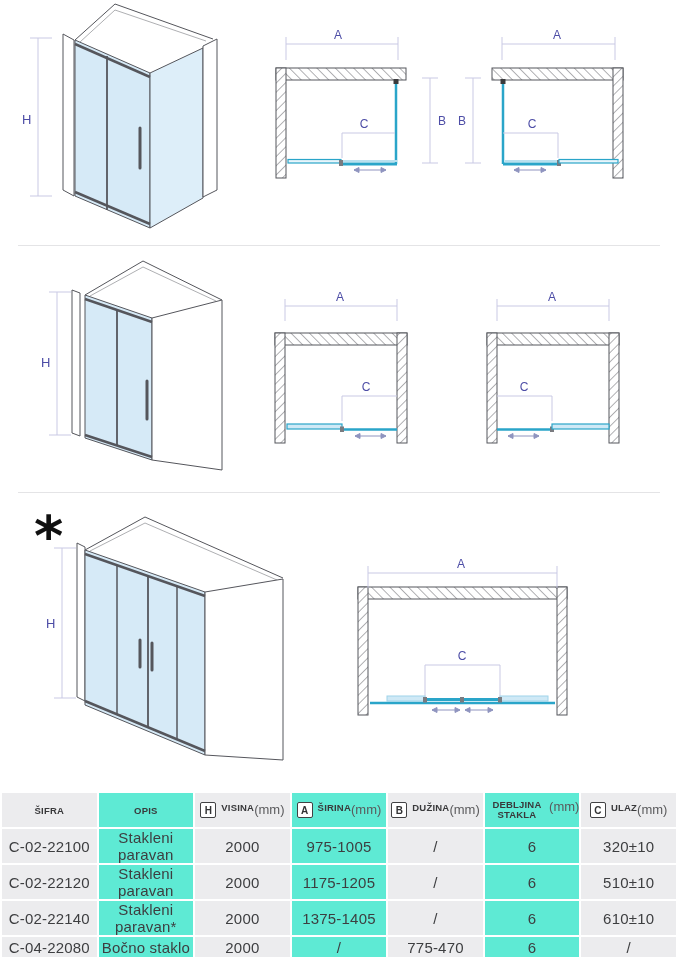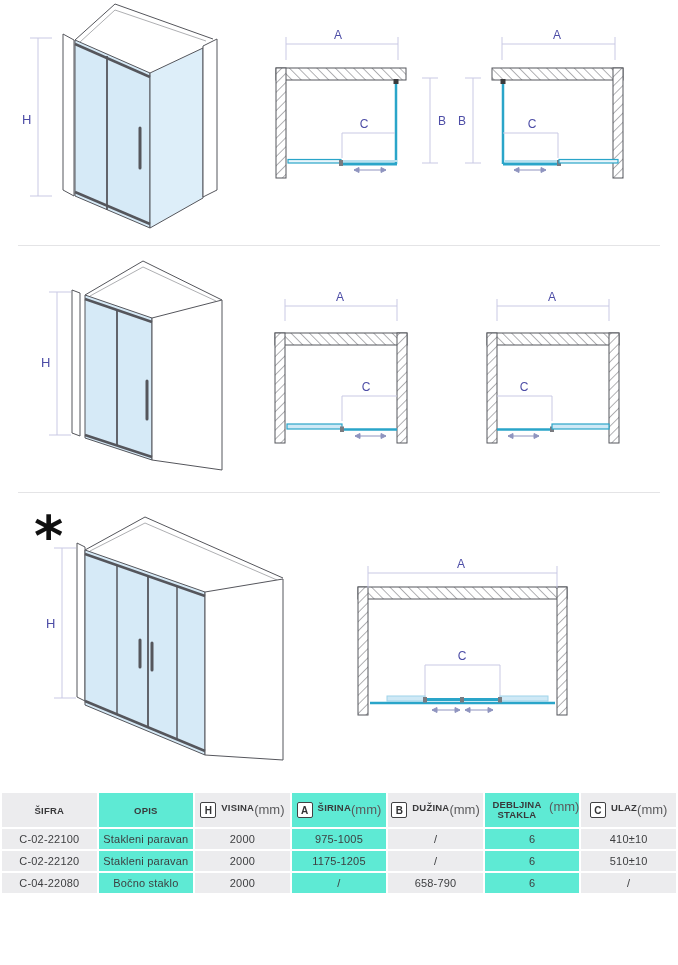--- a/index.html
+++ b/index.html
@@ -11,21 +11,21 @@
   #row3{top:492px;}
   
   .dim-label{fill:#4d4da6;font-size:12px;font-family:"Liberation Sans",sans-serif;}
   .h-label{fill:#4d4da6;font-size:13px;font-family:"Liberation Sans",sans-serif;}
   .asterisk{fill:#101010;font-size:56px;font-weight:bold;font-family:"DejaVu Sans",sans-serif;}
   
   .spec-table-wrap{position:absolute;left:0;top:791px;width:678px;}
   table.spec{width:678px;border-collapse:separate;border-spacing:2px;table-layout:fixed;}
   table.spec td,table.spec th{padding:0;text-align:center;vertical-align:middle;}
   th.hdr{height:34px;font-weight:normal;}
-  td.cell{height:20px;font-size:11px;color:#3d3e40;letter-spacing:.2px;}
+  td.cell{height:20px;font-size:15px;color:#3d3e40;letter-spacing:.2px;}
   .bg-g{background:#ececee;}
   .bg-w{background:#5eead4;}
   .hdr-inner{display:flex;align-items:center;justify-content:center;gap:5px;}
   .hdr-col{display:flex;flex-direction:row;line-height:1.1;}
   .hdr-title{font-size:9.5px;font-weight:bold;color:#39393b;letter-spacing:.2px;}
   .hdr-unit{font-size:13px;color:#5a5a5c;font-weight:normal;}
   .letter-box{display:inline-flex;align-items:center;justify-content:center;
     width:14px;height:14px;border:1.6px solid #414143;border-radius:2px;
     font-size:10px;font-weight:bold;color:#323234;background:#fff;flex:0 0 auto;}
 </style>
@@ -346,37 +346,46 @@
         </tr>
       </thead>
       <tbody>
         <tr>
           <td class="cell bg-g">C-02-22100</td>
           <td class="cell bg-w">Stakleni paravan</td>
           <td class="cell bg-g">2000</td>
           <td class="cell bg-w">975-1005</td>
           <td class="cell bg-g">/</td>
           <td class="cell bg-w">6</td>
-          <td class="cell bg-g">410±10</td>
+          <td class="cell bg-g">320±10</td>
         </tr>
         <tr>
           <td class="cell bg-g">C-02-22120</td>
           <td class="cell bg-w">Stakleni paravan</td>
           <td class="cell bg-g">2000</td>
           <td class="cell bg-w">1175-1205</td>
           <td class="cell bg-g">/</td>
           <td class="cell bg-w">6</td>
           <td class="cell bg-g">510±10</td>
         </tr>
         <tr>
+          <td class="cell bg-g">C-02-22140</td>
+          <td class="cell bg-w">Stakleni paravan*</td>
+          <td class="cell bg-g">2000</td>
+          <td class="cell bg-w">1375-1405</td>
+          <td class="cell bg-g">/</td>
+          <td class="cell bg-w">6</td>
+          <td class="cell bg-g">610±10</td>
+        </tr>
+        <tr>
           <td class="cell bg-g">C-04-22080</td>
           <td class="cell bg-w">Bočno staklo</td>
           <td class="cell bg-g">2000</td>
           <td class="cell bg-w">/</td>
-          <td class="cell bg-g">658-790</td>
+          <td class="cell bg-g">775-470</td>
           <td class="cell bg-w">6</td>
           <td class="cell bg-g">/</td>
         </tr>
       </tbody>
     </table>
   </div>
 
 </div>
 
 </body></html>

